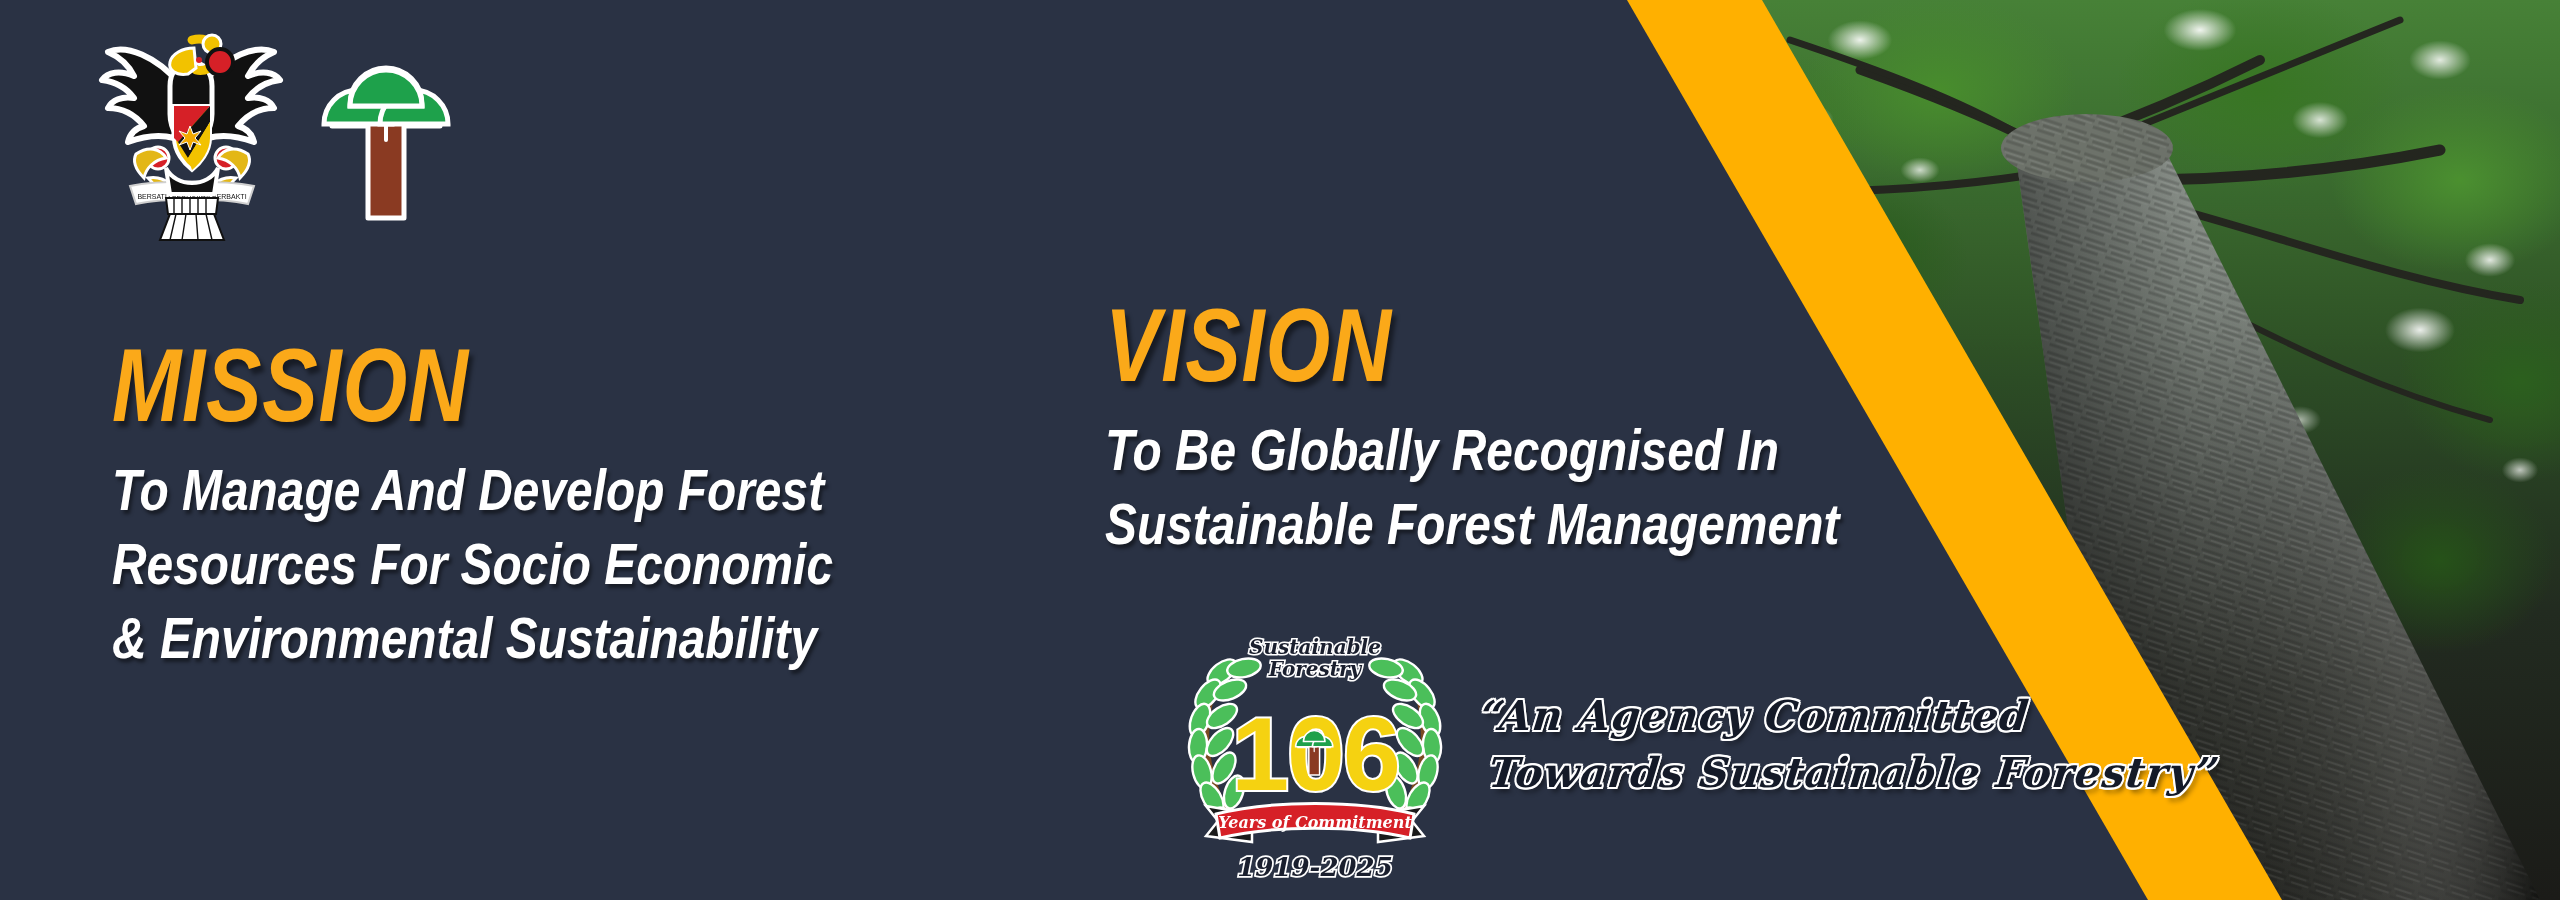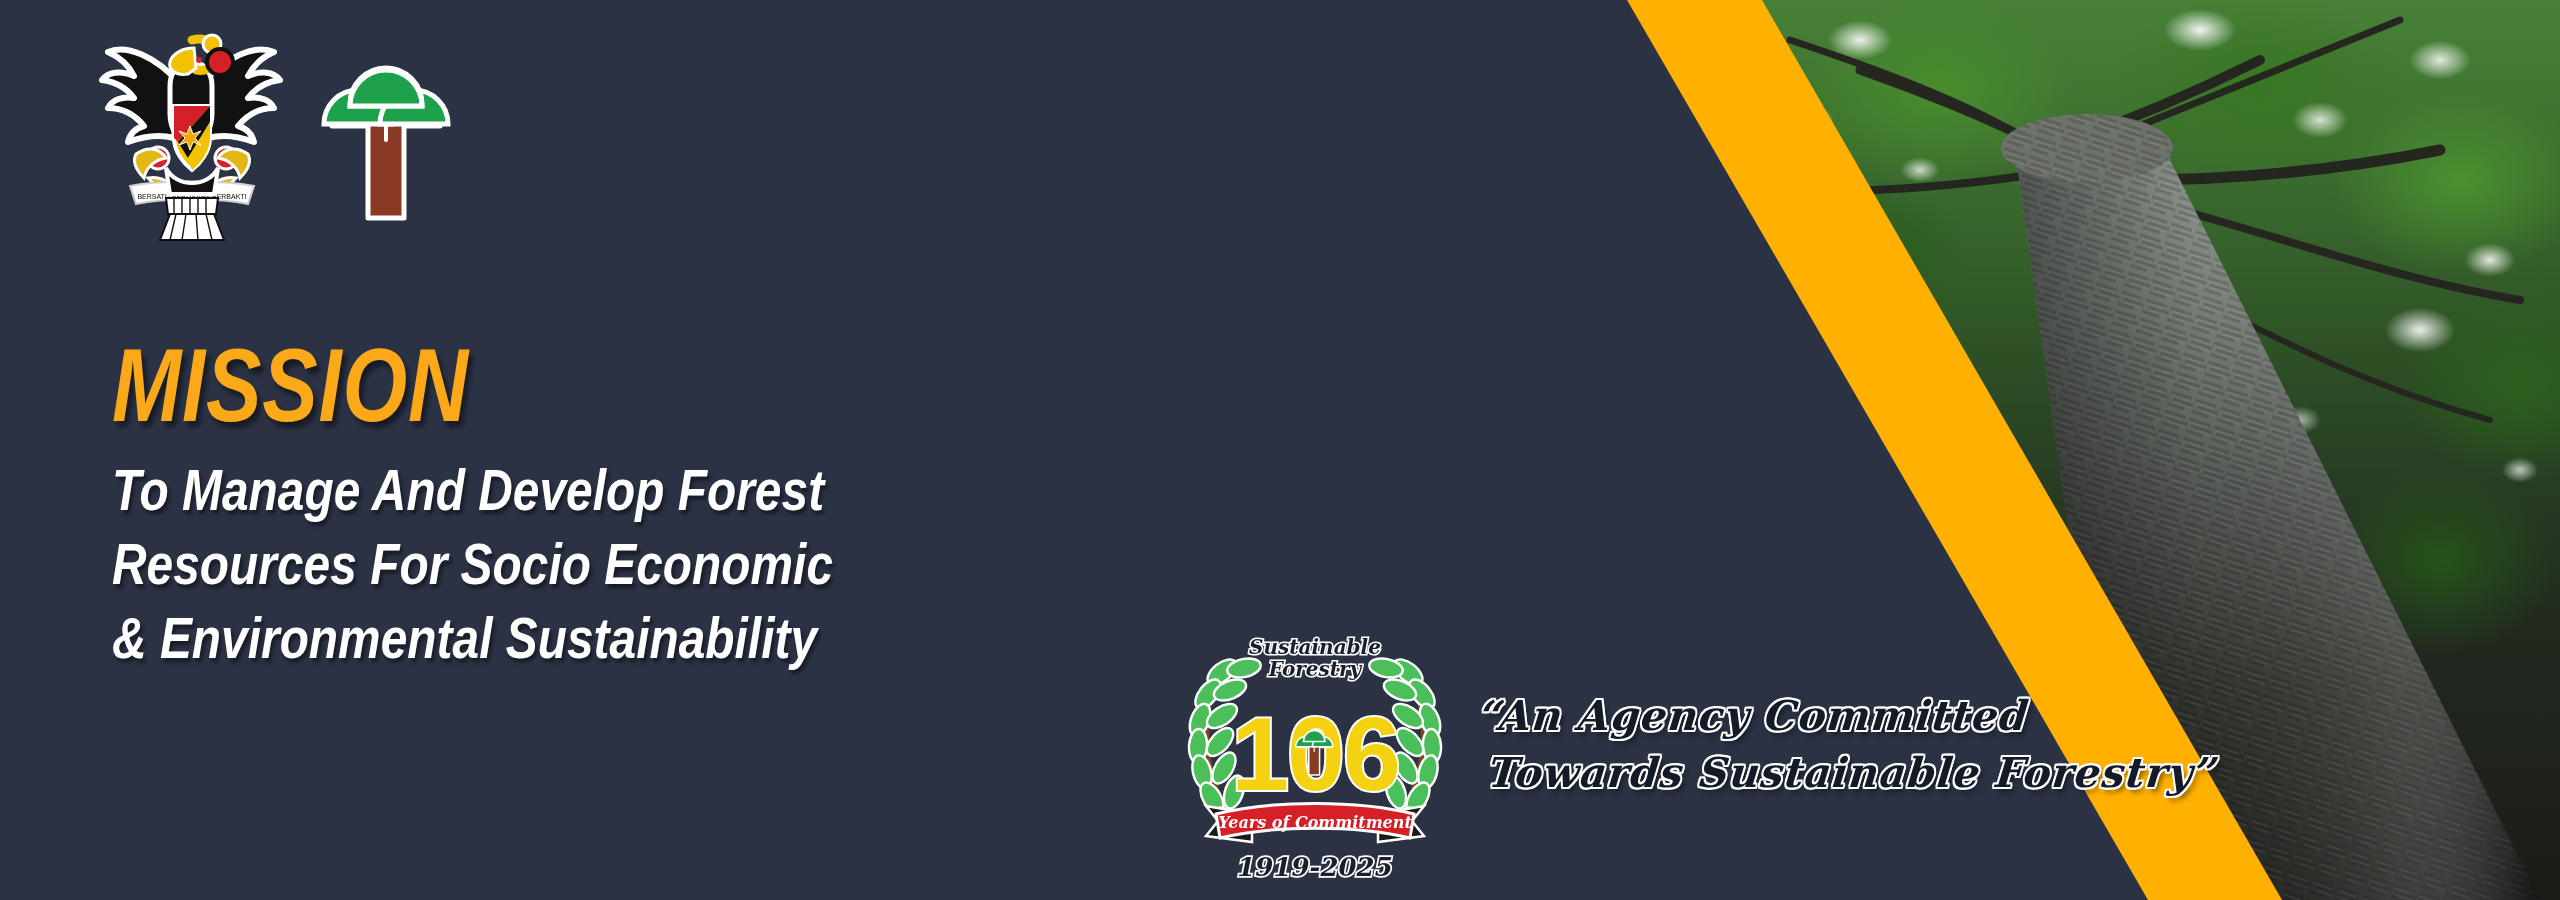--- a/index.html
+++ b/index.html
@@ -298,20 +298,25 @@
     </svg>
   </div>
 
   <div class="col col-mission">
     <div class="heading">MISSION</div>
     <div class="body-line">To Manage And Develop Forest</div>
     <div class="body-line">Resources For Socio Economic</div>
     <div class="body-line">&amp; Environmental Sustainability</div>
   </div>
 
+  <div class="col col-vision">
+    <div class="heading">VISION</div>
+    <div class="body-line">To Be Globally Recognised In</div>
+    <div class="body-line">Sustainable Forest Management</div>
+  </div>
 
   <svg class="emblem" viewBox="0 0 266 262">
     <defs>
       <path id="arcTop" d="M38 120 A 95 95 0 0 1 228 120"></path>
     </defs>
 
     <g stroke="#ffffff" stroke-width="2.4">
       <path d="M44 36 C 18 80, 16 140, 52 196" fill="none" stroke="#7B4A22" stroke-width="5"></path>
       <g fill="#4BBF5A">
         <ellipse cx="40" cy="44" rx="17" ry="9" transform="rotate(-38 40 44)"></ellipse>

